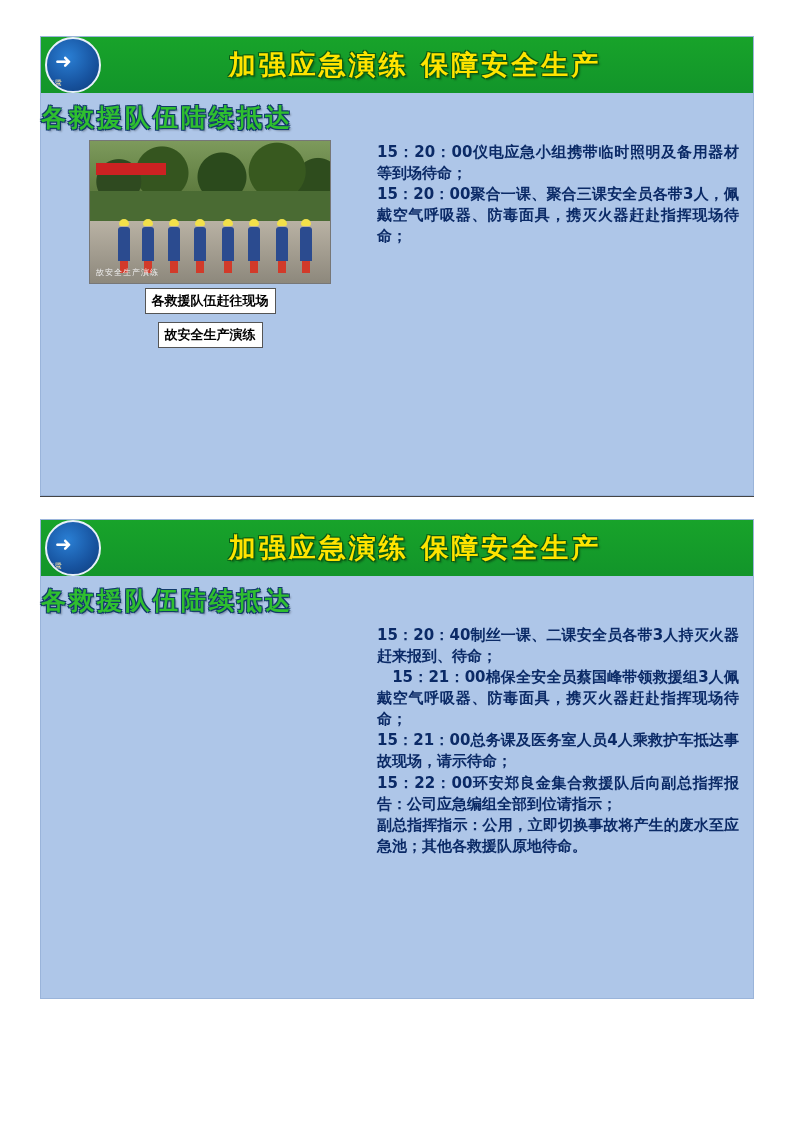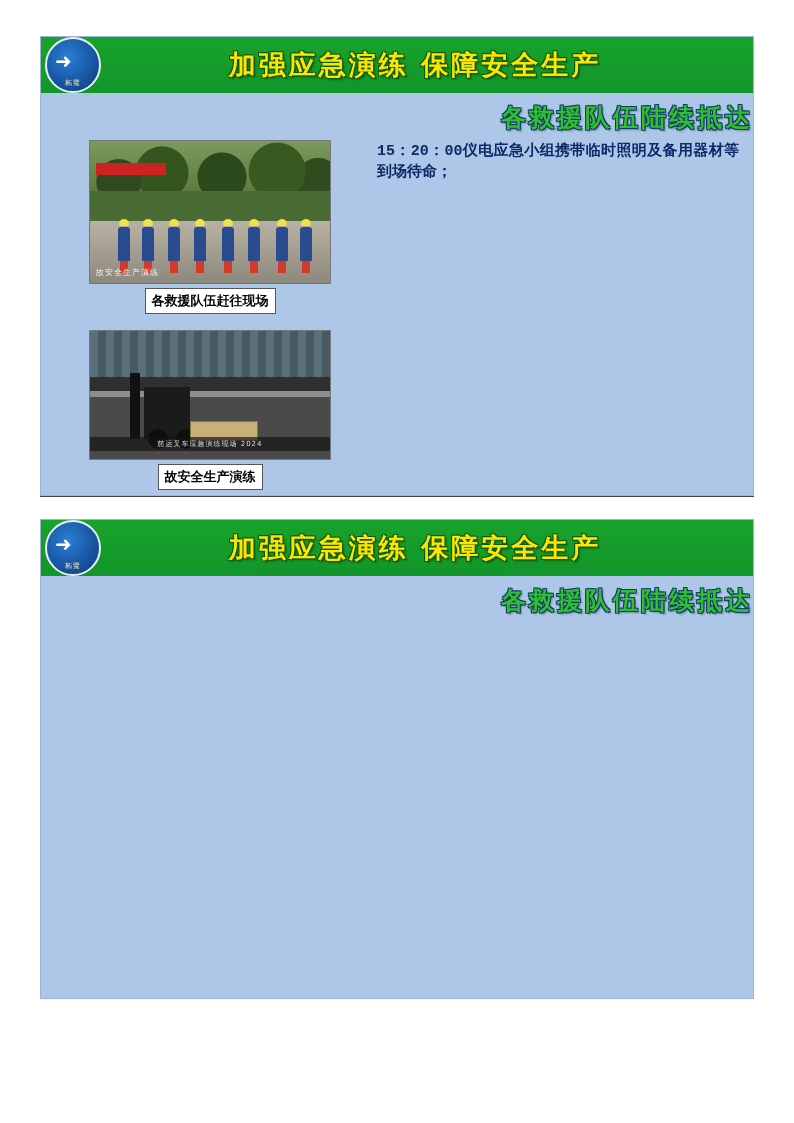--- a/index.html
+++ b/index.html
@@ -60,21 +60,20 @@
     height: 20px;
     color: #ffffff;
     font-size: 20px;
     line-height: 20px;
   }
   .logo .logo-text {
     position: absolute;
     bottom: 3px;
     left: 0;
     right: 0;
-    text-align: center;
     font-size: 7px;
     color: #ffe9a8;
     letter-spacing: 1px;
   }
   .banner-title {
     flex: 1;
     text-align: center;
     font-family: "DejaVu Sans", "Liberation Sans", sans-serif;
     font-size: 27px;
     font-weight: bold;
@@ -84,21 +83,21 @@
       -1px -1px 0 #0a5a12,
       1px -1px 0 #0a5a12,
       -1px 1px 0 #0a5a12,
       1px 1px 0 #0a5a12,
       2px 2px 2px rgba(0,0,0,0.35);
     padding-right: 24px;
   }
 
   
   .subtitle {
-    text-align: right;
+    text-align: left;
     font-size: 25px;
     font-weight: bold;
     letter-spacing: 3px;
     color: #2fbf2f;
     text-shadow:
       -1px -1px 0 #123a6b,
       1px -1px 0 #123a6b,
       -1px 1px 0 #123a6b,
       1px 1px 0 #123a6b,
       2px 2px 2px rgba(0,0,0,0.3);
@@ -114,21 +113,21 @@
     width: 310px;
     flex: 0 0 310px;
   }
   .col-right {
     flex: 1;
     padding-left: 12px;
     padding-top: 2px;
   }
 
   
-  .photo-block { margin-bottom: 16px; }
+  .photo-block { margin-bottom: 8px; }
   .photo {
     position: relative;
     width: 240px;
     margin: 0 auto;
     overflow: hidden;
     border: 1px solid #777;
   }
   .photo.p1 { height: 142px; background: linear-gradient(#6f8b50, #415c2d); }
   .photo.p2 { height: 128px; background: linear-gradient(#3b3b3b, #1e1e1e); }
   .photo.p3 { width: 250px; height: 300px; background: linear-gradient(#8fa3ad, #41474b); }
@@ -145,21 +144,20 @@
     width: fit-content;
     max-width: 280px;
   }
 
   .body-text {
     font-size: 15px;
     font-weight: bold;
     line-height: 1.38;
     color: #0b2a66;
     text-align: justify;
-    font-family: Liberation Mono, monospace;
   }
   .body-text p { margin: 0 0 1px 0; }
 
   .overlay-text {
     position: absolute;
     left: 14px;
     bottom: 42px;
     color: #e8e8e8;
     font-size: 13px;
     font-weight: bold;
@@ -255,40 +253,28 @@
             <div class="person" style="left:132px"></div>
             <div class="person" style="left:158px"></div>
             <div class="person" style="left:186px"></div>
             <div class="person" style="left:210px"></div>
             <div class="stamp">故安全生产演练</div>
           </div>
           <div class="caption">各救援队伍赶往现场</div>
         </div>
 
         <div class="photo-block">
-          <div class="photo p2">
-            <div class="roof"></div>
-            <div class="road"></div>
-            <div class="curb"></div>
-            <div class="fork-mast"></div>
-            <div class="fork-body"></div>
-            <div class="fork-wheel" style="left:58px"></div>
-            <div class="fork-wheel" style="left:86px"></div>
-            <div class="pallet"></div>
-            <div class="bar">
-              <span>慈运叉车应急演练现场 2024</span>
-            </div>
-          </div>
           <div class="caption">故安全生产演练</div>
         </div>
 
       </div>
 
       <div class="col-right body-text">
         <p>15：20：00仪电应急小组携带临时照明及备用器材等到场待命；</p>
+        <p>15：20：00聚合一课、聚合三课安全员各带3人，佩戴空气呼吸器、防毒面具，携灭火器赶赴指挥现场待命；</p>
       </div>
     </div>
   </div>
 
   <hr class="divider">
 
   <div class="slide second">
 
     <div class="banner">
       <div class="logo">
@@ -299,16 +285,23 @@
     </div>
 
     <div class="subtitle">各救援队伍陆续抵达</div>
 
     <div class="content">
       <div class="col-left">
         <div class="photo-block">
         </div>
       </div>
 
+      <div class="col-right body-text">
+        <p>15：20：40制丝一课、二课安全员各带3人持灭火器赶来报到、待命；</p>
+        <p>　15：21：00棉保全安全员蔡国峰带领救援组3人佩戴空气呼吸器、防毒面具，携灭火器赶赴指挥现场待命；</p>
+        <p>15：21：00总务课及医务室人员4人乘救护车抵达事故现场，请示待命；</p>
+        <p>15：22：00环安郑良金集合救援队后向副总指挥报告：公司应急编组全部到位请指示；</p>
+        <p>副总指挥指示：公用，立即切换事故将产生的废水至应急池；其他各救援队原地待命。</p>
+      </div>
     </div>
   </div>
 
 </div>
 
 </body></html>

